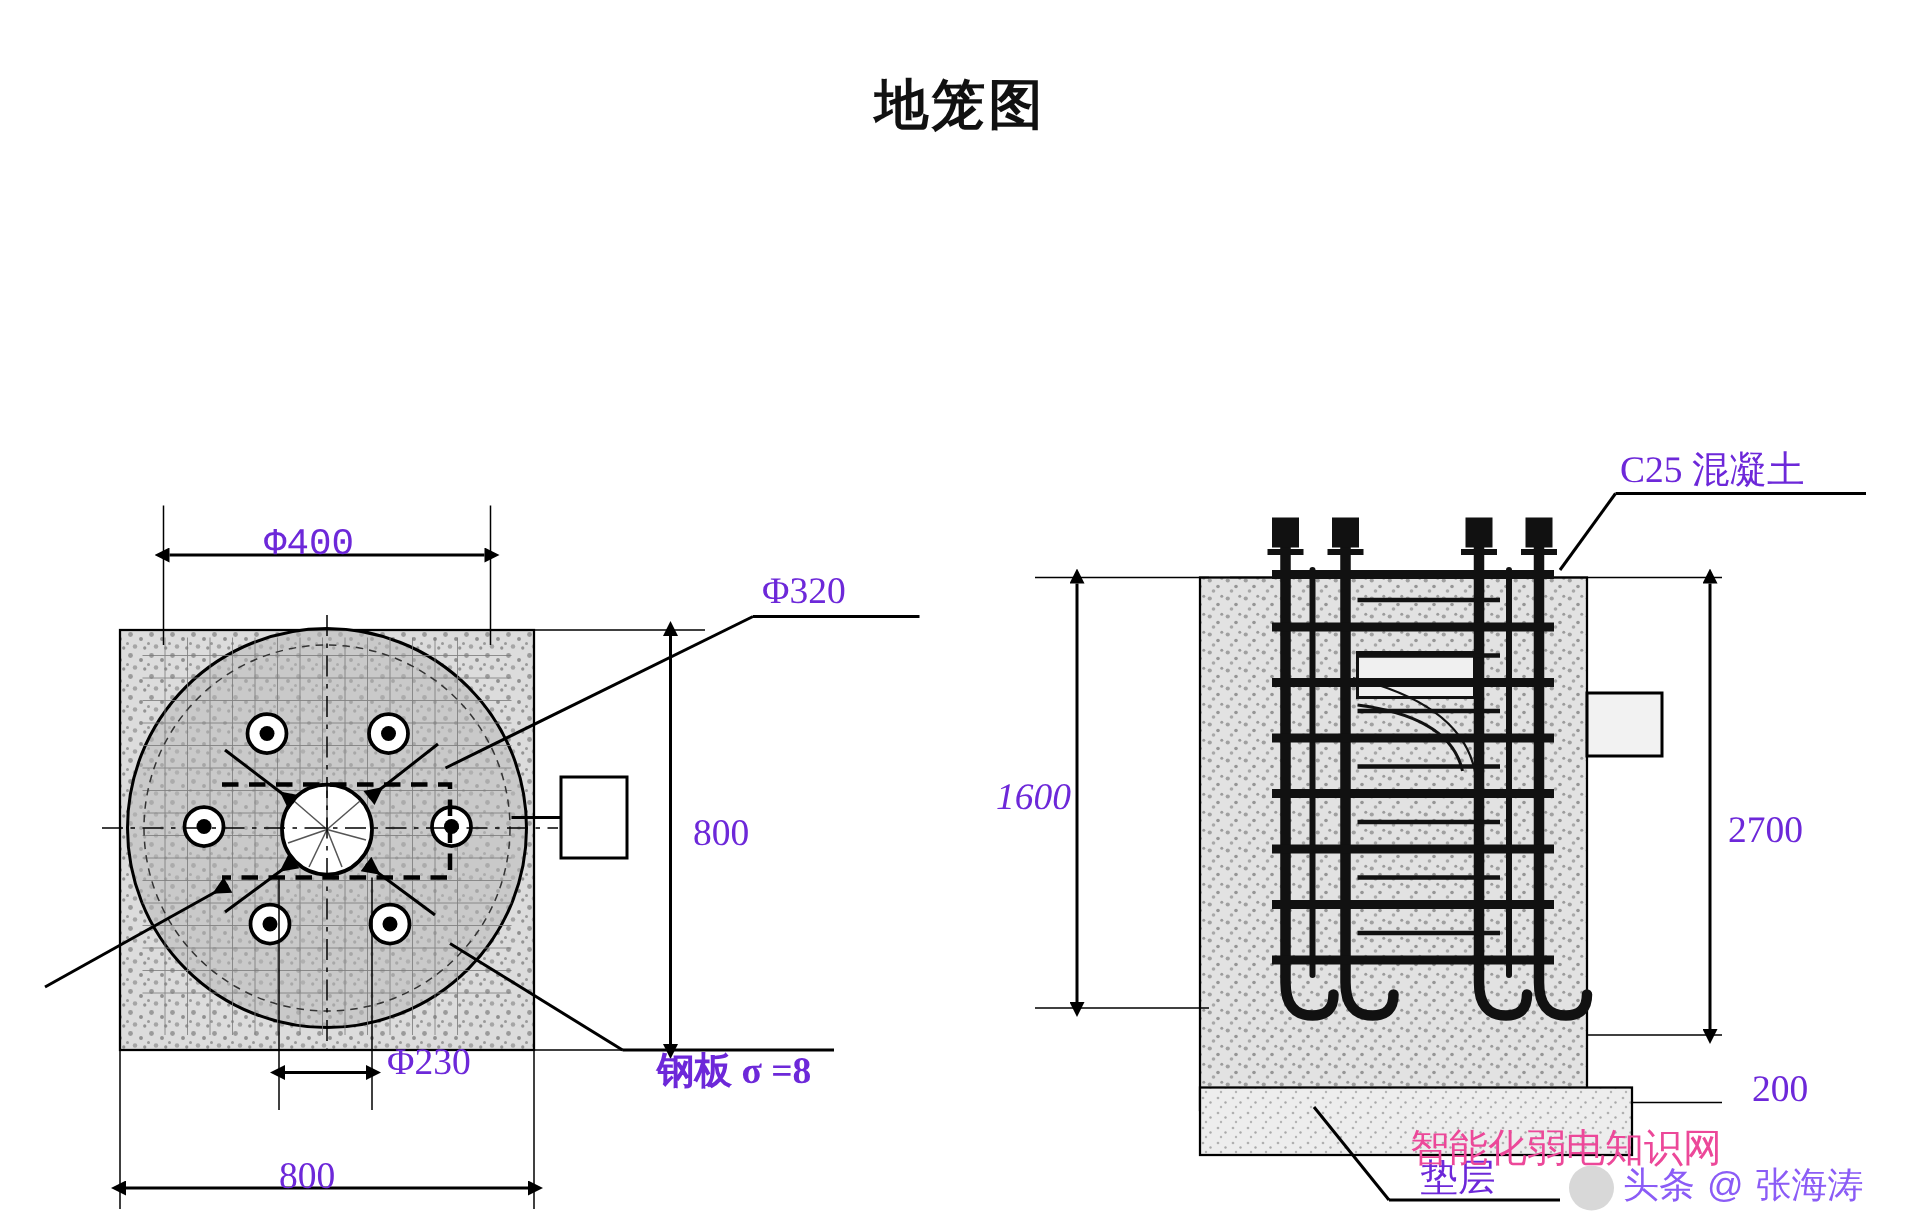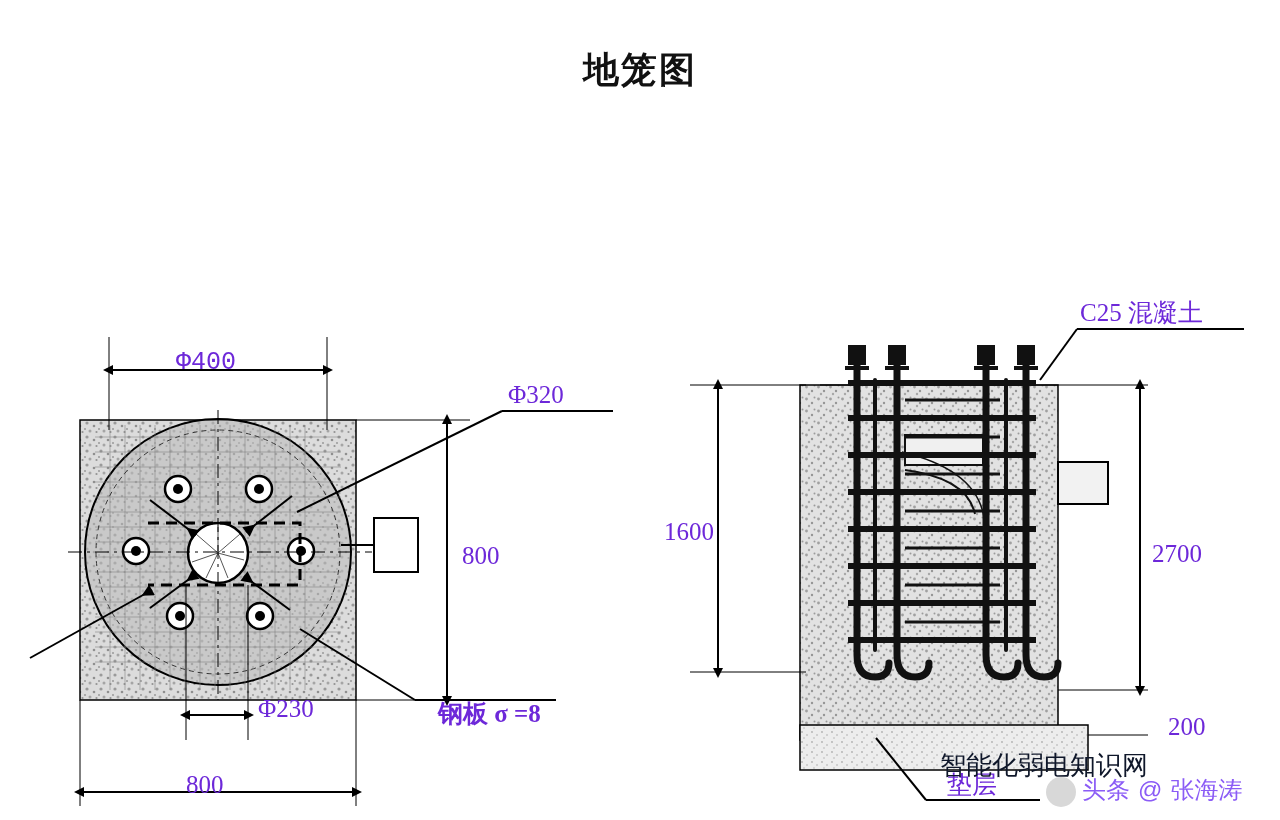--- a/index.html
+++ b/index.html
@@ -47,21 +47,21 @@
     white-space: nowrap;
   }
   .watermark {
     position: absolute;
     font-family: "Liberation Sans", sans-serif;
     color: #c8c8c8;
     white-space: nowrap;
   }
   .wm-big {
     font-size: 26px;
-    color: #0f172a;
+    color: #ec4899;
   }
   .wm-head {
     font-size: 24px;
     color: #8b5cf6;
   }
   .wm-circle {
     width: 30px; height: 30px;
     border-radius: 50%;
     background: #d8d8d8;
     display: inline-block;
@@ -330,21 +330,21 @@
   </svg>
 
   <div class="lbl" style="left:176px; top:348px;font-family:Liberation Mono, monospace;">Φ400</div>
   <div class="lbl" style="left:508px; top:381px;">Φ320</div>
   <div class="lbl" style="left:462px; top:542px;">800</div>
   <div class="lbl" style="left:258px; top:695px;">Φ230</div>
   <div class="lbl" style="left:186px; top:771px;">800</div>
   <div class="lbl" style="left:438px; top:697px;font-weight:bold;">钢板 σ =8</div>
 
   <div class="lbl" style="left:1080px; top:296px;">C25 混凝土</div>
-  <div class="lbl" style="left:664px; top:518px;">1600</div>
+  <div class="lbl" style="left:664px; top:518px;font-style:italic;">1600</div>
   <div class="lbl" style="left:1152px; top:540px;">2700</div>
   <div class="lbl" style="left:1168px; top:713px;">200</div>
   <div class="lbl" style="left:947px; top:768px;">垫层</div>
 
   <div class="watermark wm-big" style="left:940px; top:748px;">智能化弱电知识网</div>
   <div class="watermark wm-head" style="left:1046px; top:774px;">
     <span class="wm-circle"></span><span>头条</span><span style="padding:0 8px;">@</span><span>张海涛</span>
   </div>
 
 </div>

